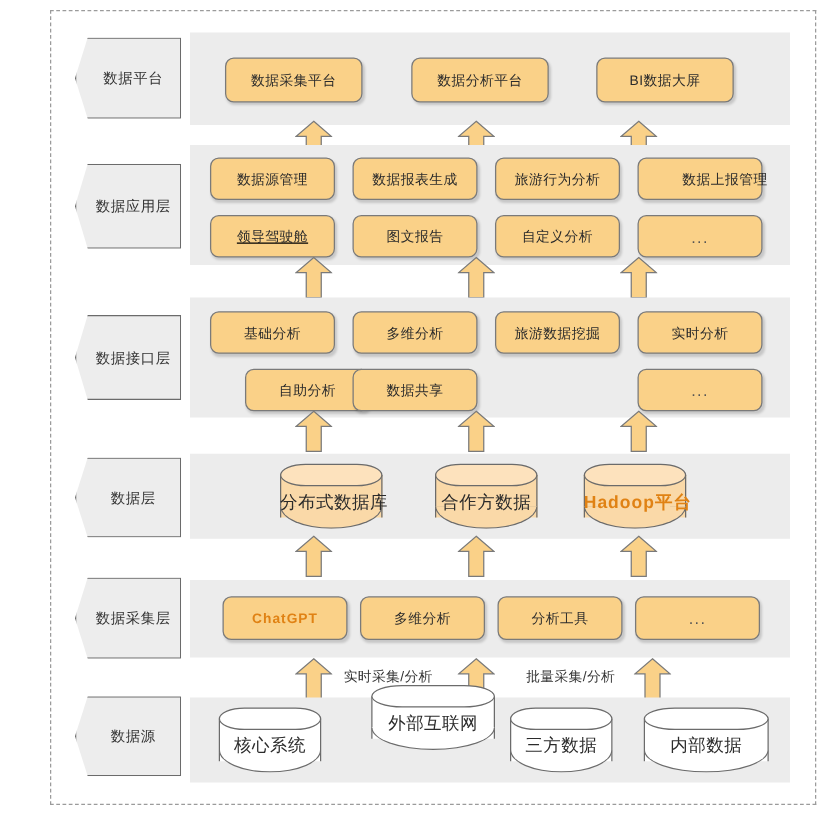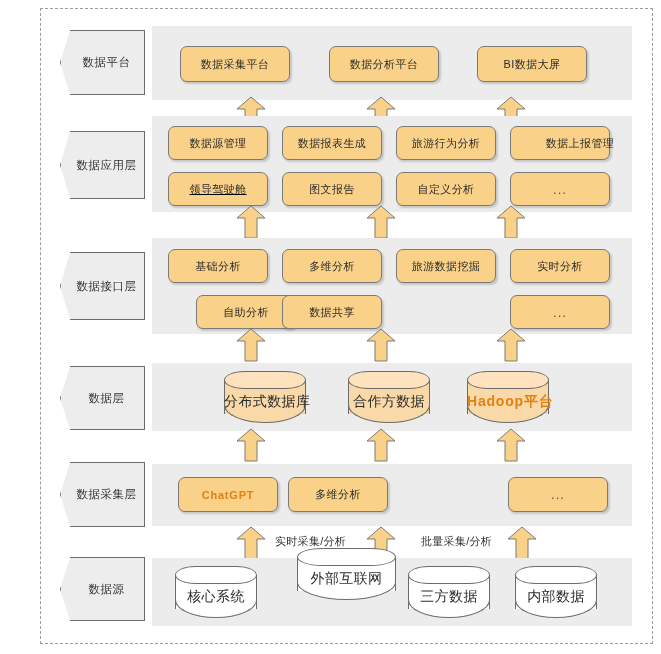--- a/index.html
+++ b/index.html
@@ -343,20 +343,23 @@
   <div class="hex" style="left:60px; top:462px; width:85px; height:65px;">
     <span class="hex-label">数据采集层</span>
   </div>
 
   <div class="node" style="left:178px; top:477px; width:100px; height:35px;">
     <span class="node-label accent">ChatGPT</span>
   </div>
   <div class="node" style="left:288px; top:477px; width:100px; height:35px;">
     <span class="node-label">多维分析</span>
   </div>
+  <div class="node" style="left:398px; top:477px; width:100px; height:35px;">
+    <span class="node-label">分析工具</span>
+  </div>
   <div class="node" style="left:508px; top:477px; width:100px; height:35px;">
     <span class="node-label ellipsis">...</span>
   </div>
 
   <div class="uparrow" style="left:236px; top:526px;">
     <svg width="30" height="34" viewBox="0 0 30 34">
         <polygon points="15,1 29,13 21,13 21,33 9,33 9,13 1,13" fill="#fad188" stroke="#7a7a7a" stroke-width="1"></polygon>
       </svg>
   </div>
   <div class="flow-label" style="left:275px; top:534px;">实时采集/分析</div>
@@ -391,20 +394,20 @@
     <div class="cyl-bottom"></div>
     <div class="cyl-top"></div>
     <div class="cyl-label">外部互联网</div>
   </div>
   <div class="cyl white" style="left:408px; top:566px; width:82px; height:52px;">
     <div class="cyl-body"></div>
     <div class="cyl-bottom"></div>
     <div class="cyl-top"></div>
     <div class="cyl-label">三方数据</div>
   </div>
-  <div class="cyl white" style="left:515px; top:566px; width:82px; height:52px;">
+  <div class="cyl white" style="left:515px; top:566px; width:100px; height:52px;">
     <div class="cyl-body"></div>
     <div class="cyl-bottom"></div>
     <div class="cyl-top"></div>
     <div class="cyl-label">内部数据</div>
   </div>
 
 </div>
 
 </body></html>

